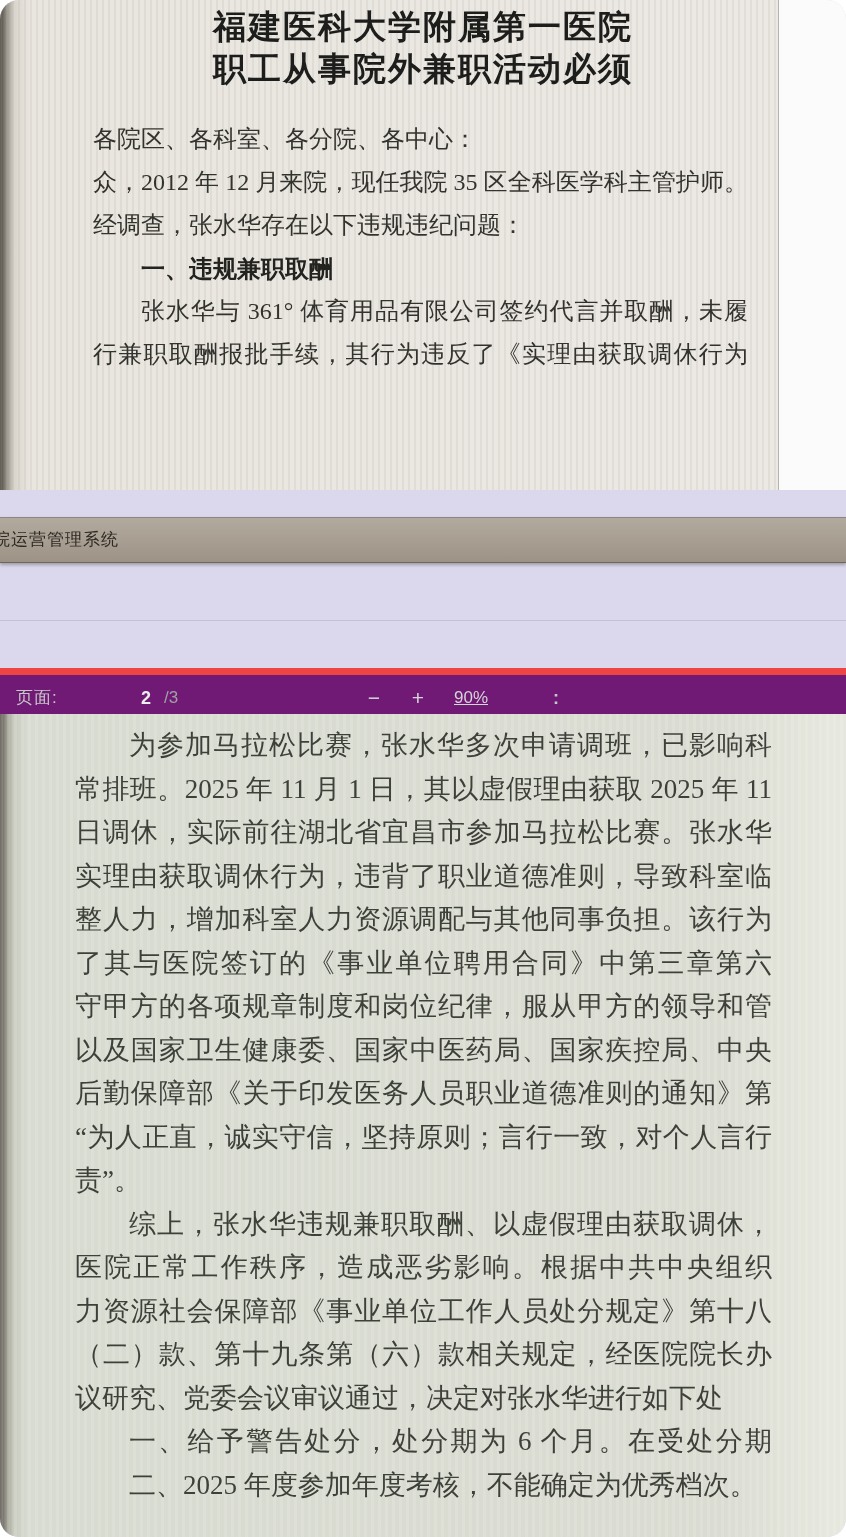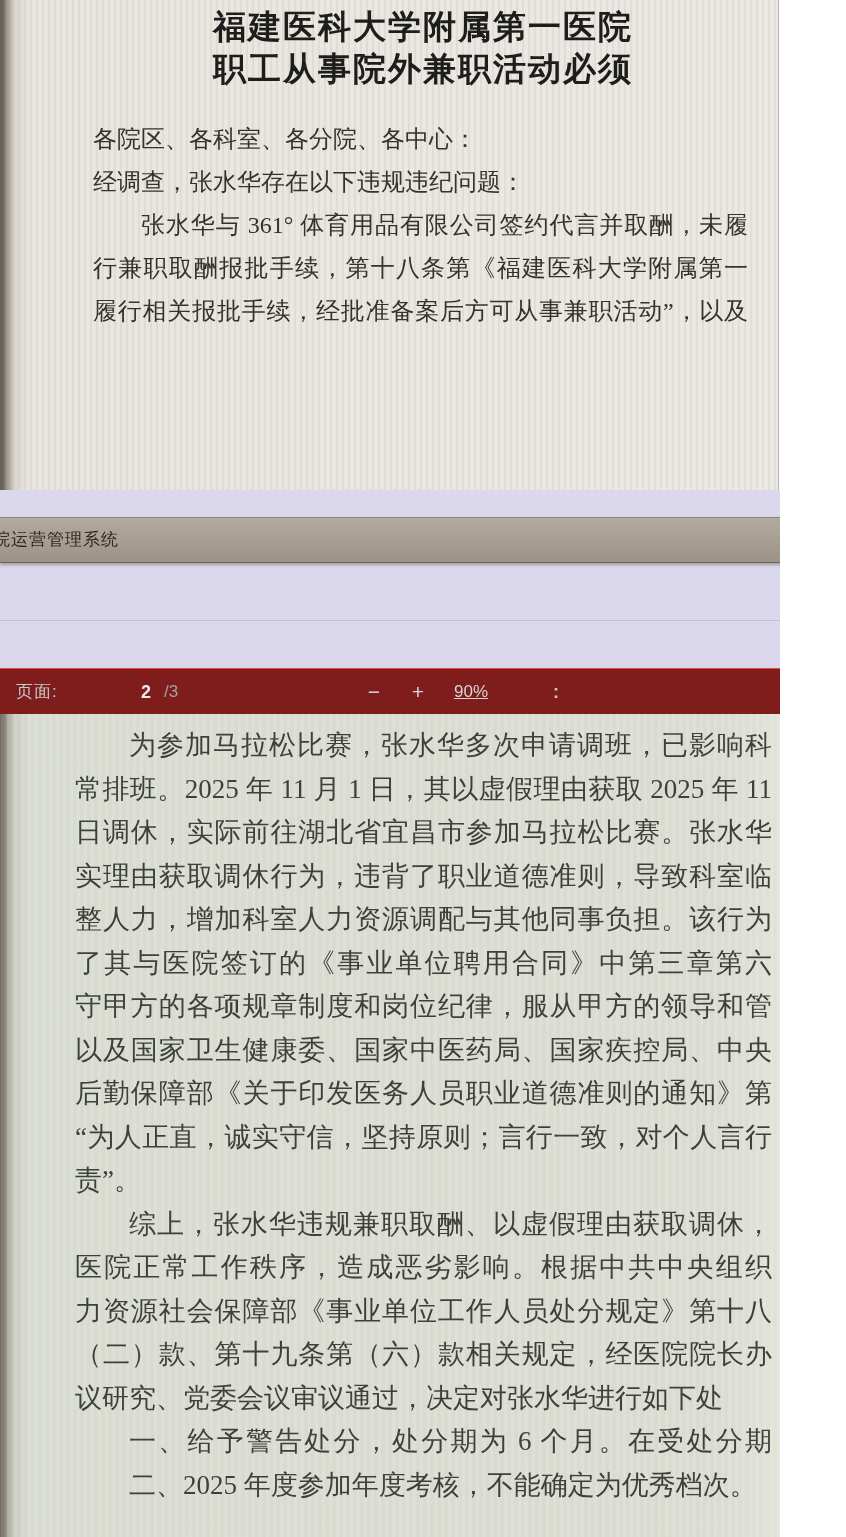--- a/index.html
+++ b/index.html
@@ -1,17 +1,17 @@
 <!DOCTYPE html>
 <html><head>
 <meta charset="utf-8">
 <style>
   html,body{margin:0;padding:0;background:#ffffff;}
-  #stage{position:relative;width:780px;height:1537px;overflow:hidden;
-         background:#dbd8ee;font-family:"Liberation Sans",sans-serif;}
+  #stage{position:relative;width:846px;height:1537px;overflow:hidden;
+         background:#dbd8ee;font-family:"Liberation Sans",sans-serif;border-radius:19px;}
 
   
   #doc1{position:absolute;left:0;top:0;width:846px;height:490px;background:#fbfbfc;overflow:hidden;}
   #paper1{position:absolute;left:0;top:0;width:778px;height:490px;
     background:
       repeating-linear-gradient(90deg, rgba(182,176,165,0.20) 0 2px, rgba(255,255,255,0) 2px 6px),
       linear-gradient(90deg,#4a4741 0,#8f8a80 6px,#d9d5cd 14px,#e9e6e0 30px,#ece9e4 100%);
     border-right:1px solid #b7b4b0;}
   .doc-title{position:absolute;left:0;width:846px;text-align:center;
     font-family:"Liberation Sans",sans-serif;font-weight:bold;font-size:33px;
@@ -32,21 +32,21 @@
   #titlebar{position:absolute;left:0;top:27px;width:846px;height:44px;
     background:linear-gradient(180deg,#b3aa9f 0%,#a79d91 55%,#9c9285 100%);
     border-top:1px solid #8d867c;border-bottom:1px solid #6e675d;
     box-shadow:0 2px 3px rgba(90,85,75,0.45);overflow:hidden;text-align:right;}
   #titlebar-text{position:absolute;left:-7px;top:0;height:44px;line-height:44px;
     font-size:17px;color:#2e2a23;letter-spacing:1px;white-space:nowrap;}
   #divider{position:absolute;left:0;top:130px;width:846px;height:1px;background:#c3c0d3;}
 
   
   #toolbar{position:absolute;left:0;top:668px;width:846px;height:46px;
-    background:#7f1d1d;border-top:1px solid #ef4444;color:#c6c8ca;font-size:17px;}
+    background:#701a75;border-top:7px solid #ef4444;color:#c6c8ca;font-size:17px;}
   #toolbar span{position:absolute;top:0;height:46px;line-height:46px;white-space:nowrap;}
   #tb-label{left:16px;letter-spacing:1px;}
   #tb-cur{left:141px;color:#eceded;font-weight:bold;font-size:18px;}
   #tb-total{left:164px;color:#9fa1a4;}
   #tb-minus{left:356px;width:36px;text-align:center;font-size:21px;color:#d3d5d7;cursor:pointer;}
   #tb-plus{left:400px;width:36px;text-align:center;font-size:21px;color:#d3d5d7;cursor:pointer;}
   #tb-zoom{left:454px;color:#d3d5d7;text-decoration:underline;}
   #tb-menu{left:546px;width:20px;text-align:center;font-weight:bold;font-size:18px;color:#c6c8ca;cursor:pointer;}
 
   
@@ -62,24 +62,25 @@
 <body>
 
 <div id="stage">
 
   <div id="doc1">
     <div id="paper1"></div>
     <div id="title1" class="doc-title">福建医科大学附属第一医院</div>
     <div id="title2" class="doc-title">职工从事院外兼职活动必须</div>
     <div id="doc1-lines">
         <div class="ln noj">各院区、各科室、各分院、各中心：</div>
+        <div class="ln">众，2012 年 12 月来院，现任我院 35 区全科医学科主管护师。</div>
         <div class="ln noj">经调查，张水华存在以下违规违纪问题：</div>
+        <div class="ln noj ind hd">一、违规兼职取酬</div>
         <div class="ln ind">张水华与 361° 体育用品有限公司签约代言并取酬，未履</div>
-        <div class="ln">行兼职取酬报批手续，第十八条第《福建医科大学附属第一</div>
-        <div class="ln">履行相关报批手续，经批准备案后方可从事兼职活动”，以及</div>
+        <div class="ln">行兼职取酬报批手续，其行为违反了《实理由获取调休行为</div>
       </div>
   </div>
 
   <div id="chrome">
     <div id="titlebar">
       <span id="titlebar-text">院运营管理系统</span>
     </div>
     <div id="divider"></div>
   </div>
 

